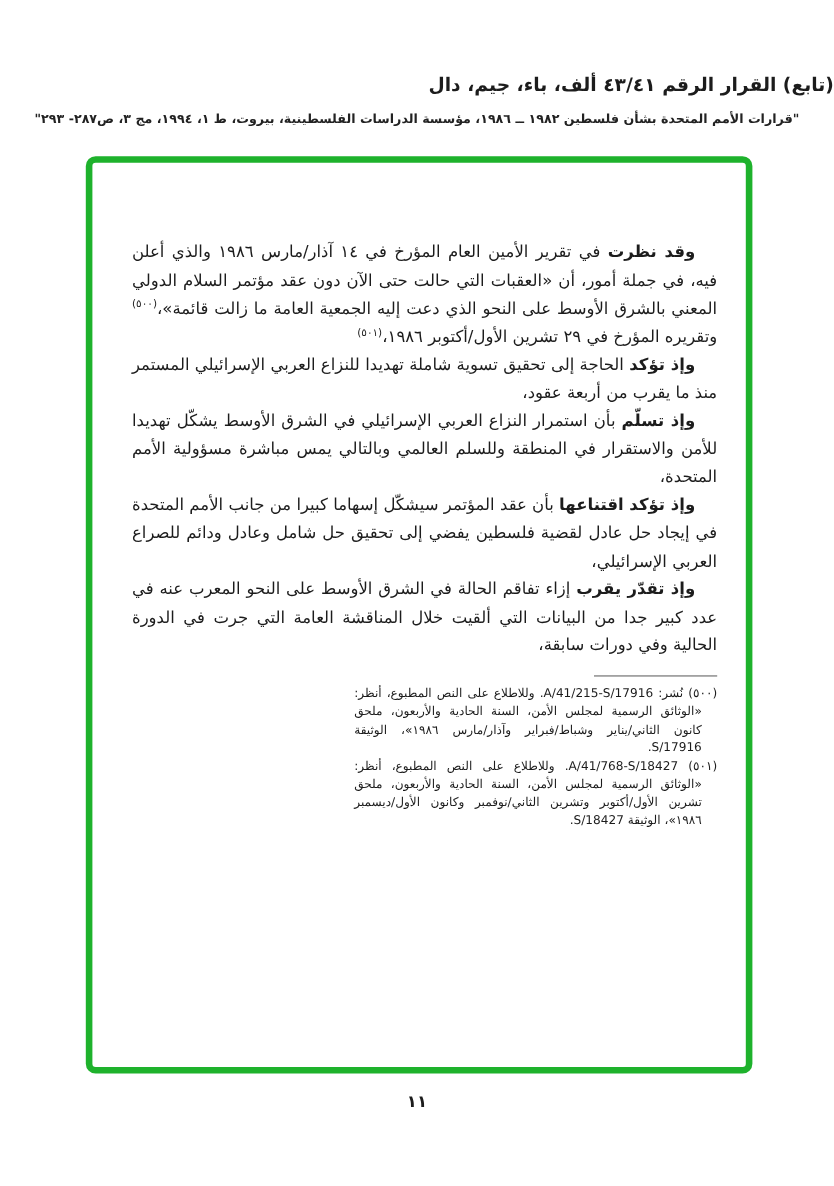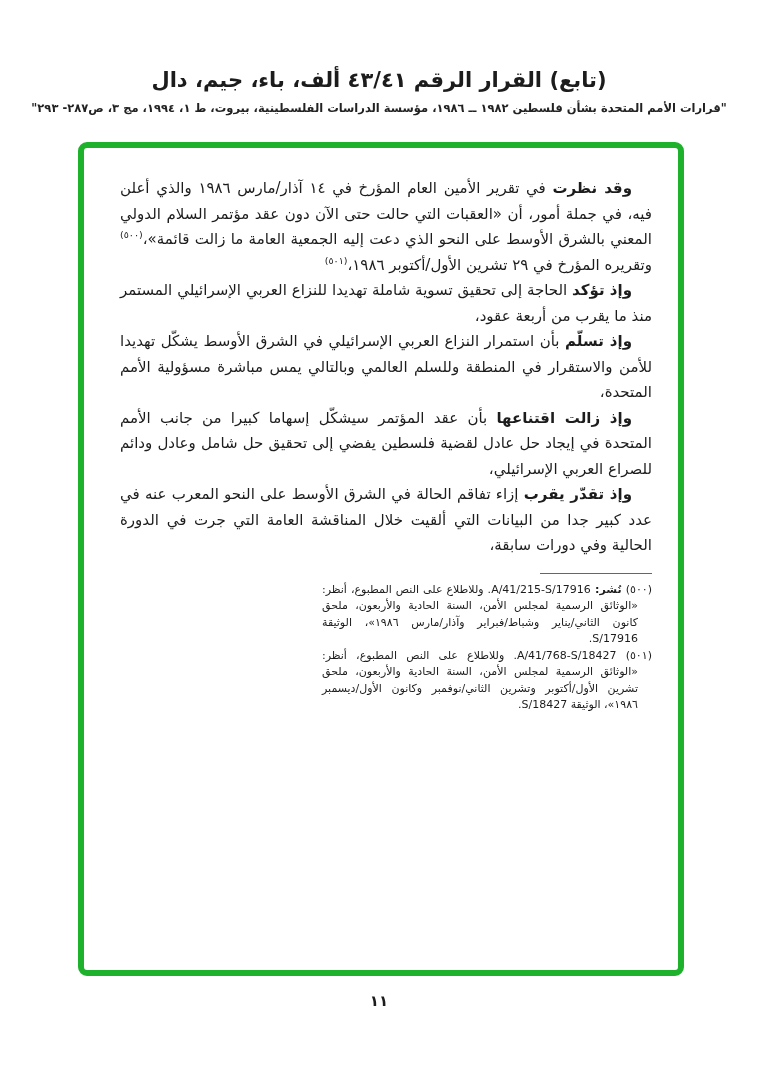--- a/index.html
+++ b/index.html
@@ -1,46 +1,46 @@
 <!DOCTYPE html>
 <html lang="ar"><head>
 <meta charset="utf-8">
 <style>
   html,body{margin:0;padding:0;}
   body{
     width:758px;height:1078px;position:relative;background:#ffffff;
     font-family:"DejaVu Sans", sans-serif;color:#1c1c1c;overflow:hidden;
   }
   .hdr1{
-    position:absolute;top:68px;left:0;right:0;text-align:center;
-    direction:rtl;font-weight:bold;font-size:21px;letter-spacing:0.2px;
+    position:absolute;top:68px;left:0;right:0;
+    direction:rtl;font-weight:bold;font-size:17px;letter-spacing:0.2px;
   }
   .hdr2{
     position:absolute;top:101px;left:0;right:0;text-align:center;
     direction:rtl;font-weight:bold;font-size:11.5px;color:#222;
   }
   .frame{
     position:absolute;left:78px;top:142px;width:606px;height:834px;
     box-sizing:border-box;border:6px solid #1eb22c;border-radius:9px;
     padding:28px 26px 0 36px;direction:rtl;
   }
-  .bodytext{font-size:15px;line-height:25.5px;text-align:justify;}
+  .bodytext{font-size:15px;line-height:25.5px;text-align:justify;margin-top:41px;}
   .bodytext p{margin:0;text-indent:20px;}
   .lead{font-weight:bold;}
   sup.fnref{font-size:9.5px;line-height:0;vertical-align:super;}
   .fnsep{
     width:112px;height:0;border-top:1.5px solid #666;
     margin:14px 0 8px auto; margin-right:0;
   }
   .footnotes{
     width:330px;margin-right:0;margin-left:auto;
     font-size:11px;line-height:16.5px;text-align:justify;color:#1c1c1c;
   }
   .footnotes p{margin:0;padding-right:14px;text-indent:-14px;}
-  .fnbold{font-weight:bold;}
+  .fnbold{font-weight:normal;}
   .pagenum{
     position:absolute;top:992px;left:0;right:0;text-align:center;
     font-size:15px;font-weight:bold;direction:rtl;letter-spacing:2px;
   }
 </style>
 </head>
 <body>
 
 <div class="hdr1">(تابع) القرار الرقم ٤٣/٤١ ألف، باء، جيم، دال</div>
 <div class="hdr2">"قرارات الأمم المتحدة بشأن فلسطين ١٩٨٢ ــ ١٩٨٦، مؤسسة الدراسات الفلسطينية، بيروت، ط ١، ١٩٩٤، مج ٣، ص٢٨٧- ٢٩٣"</div>
@@ -49,21 +49,21 @@
   <div class="bodytext">
 
     <p><span class="lead">وقد نظرت</span><span> في تقرير الأمين العام المؤرخ في ١٤ آذار/مارس ١٩٨٦ والذي أعلن فيه، في جملة أمور، أن «العقبات التي حالت حتى الآن دون عقد مؤتمر السلام الدولي المعني بالشرق الأوسط على النحو الذي دعت إليه الجمعية العامة ما زالت قائمة»،</span><sup class="fnref">(٥٠٠)</sup><span> وتقريره المؤرخ في ٢٩ تشرين الأول/أكتوبر ١٩٨٦،</span><sup class="fnref">(٥٠١)</sup></p>
 
 
 
     <p><span class="lead">وإذ تؤكد</span><span> الحاجة إلى تحقيق تسوية شاملة تهديدا للنزاع العربي الإسرائيلي المستمر منذ ما يقرب من أربعة عقود،</span></p>
 
     <p><span class="lead">وإذ تسلّم</span><span> بأن استمرار النزاع العربي الإسرائيلي في الشرق الأوسط يشكّل تهديدا للأمن والاستقرار في المنطقة وللسلم العالمي وبالتالي يمس مباشرة مسؤولية الأمم المتحدة،</span></p>
 
-    <p><span class="lead">وإذ زالت اقتناعها</span><span> بأن عقد المؤتمر سيشكّل إسهاما كبيرا من جانب الأمم المتحدة في إيجاد حل عادل لقضية فلسطين يفضي إلى تحقيق حل شامل وعادل ودائم للصراع العربي الإسرائيلي،</span></p>
+    <p><span class="lead">وإذ تؤكد اقتناعها</span><span> بأن عقد المؤتمر سيشكّل إسهاما كبيرا من جانب الأمم المتحدة في إيجاد حل عادل لقضية فلسطين يفضي إلى تحقيق حل شامل وعادل ودائم للصراع العربي الإسرائيلي،</span></p>
 
     <p><span class="lead">وإذ تقدّر يقرب</span><span> إزاء تفاقم الحالة في الشرق الأوسط على النحو المعرب عنه في عدد كبير جدا من البيانات التي ألقيت خلال المناقشة العامة التي جرت في الدورة الحالية وفي دورات سابقة،</span></p>
 
   </div>
 
   <div class="fnsep"></div>
 
   <div class="footnotes">
     <p><span>(٥٠٠) </span><span class="fnbold">نُشر: </span><span>A/41/215-S/17916. وللاطلاع على النص المطبوع، أنظر: «الوثائق الرسمية لمجلس الأمن، السنة الحادية والأربعون، ملحق كانون الثاني/يناير وشباط/فبراير وآذار/مارس ١٩٨٦»، الوثيقة S/17916.</span></p>
     <p><span>(٥٠١) </span><span class="fnbold"></span><span>A/41/768-S/18427. وللاطلاع على النص المطبوع، أنظر: «الوثائق الرسمية لمجلس الأمن، السنة الحادية والأربعون، ملحق تشرين الأول/أكتوبر وتشرين الثاني/نوفمبر وكانون الأول/ديسمبر ١٩٨٦»، الوثيقة S/18427.</span></p>

